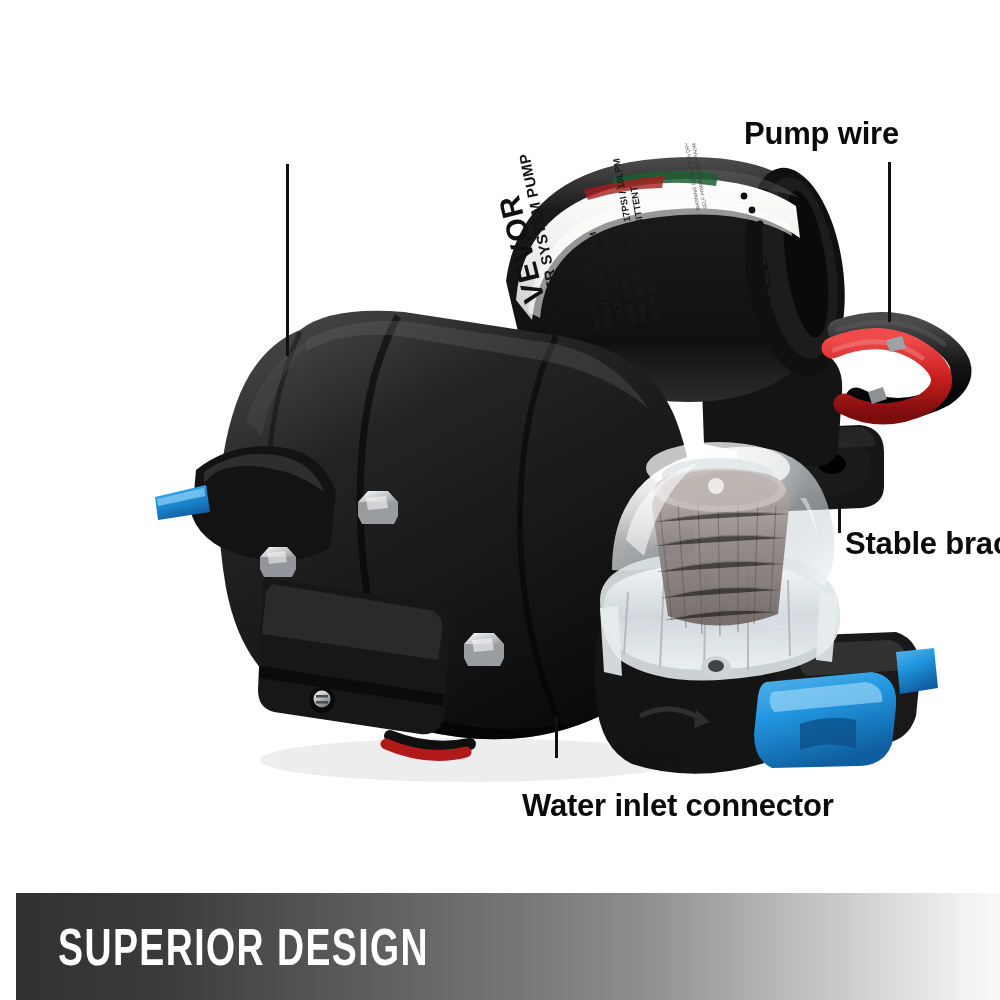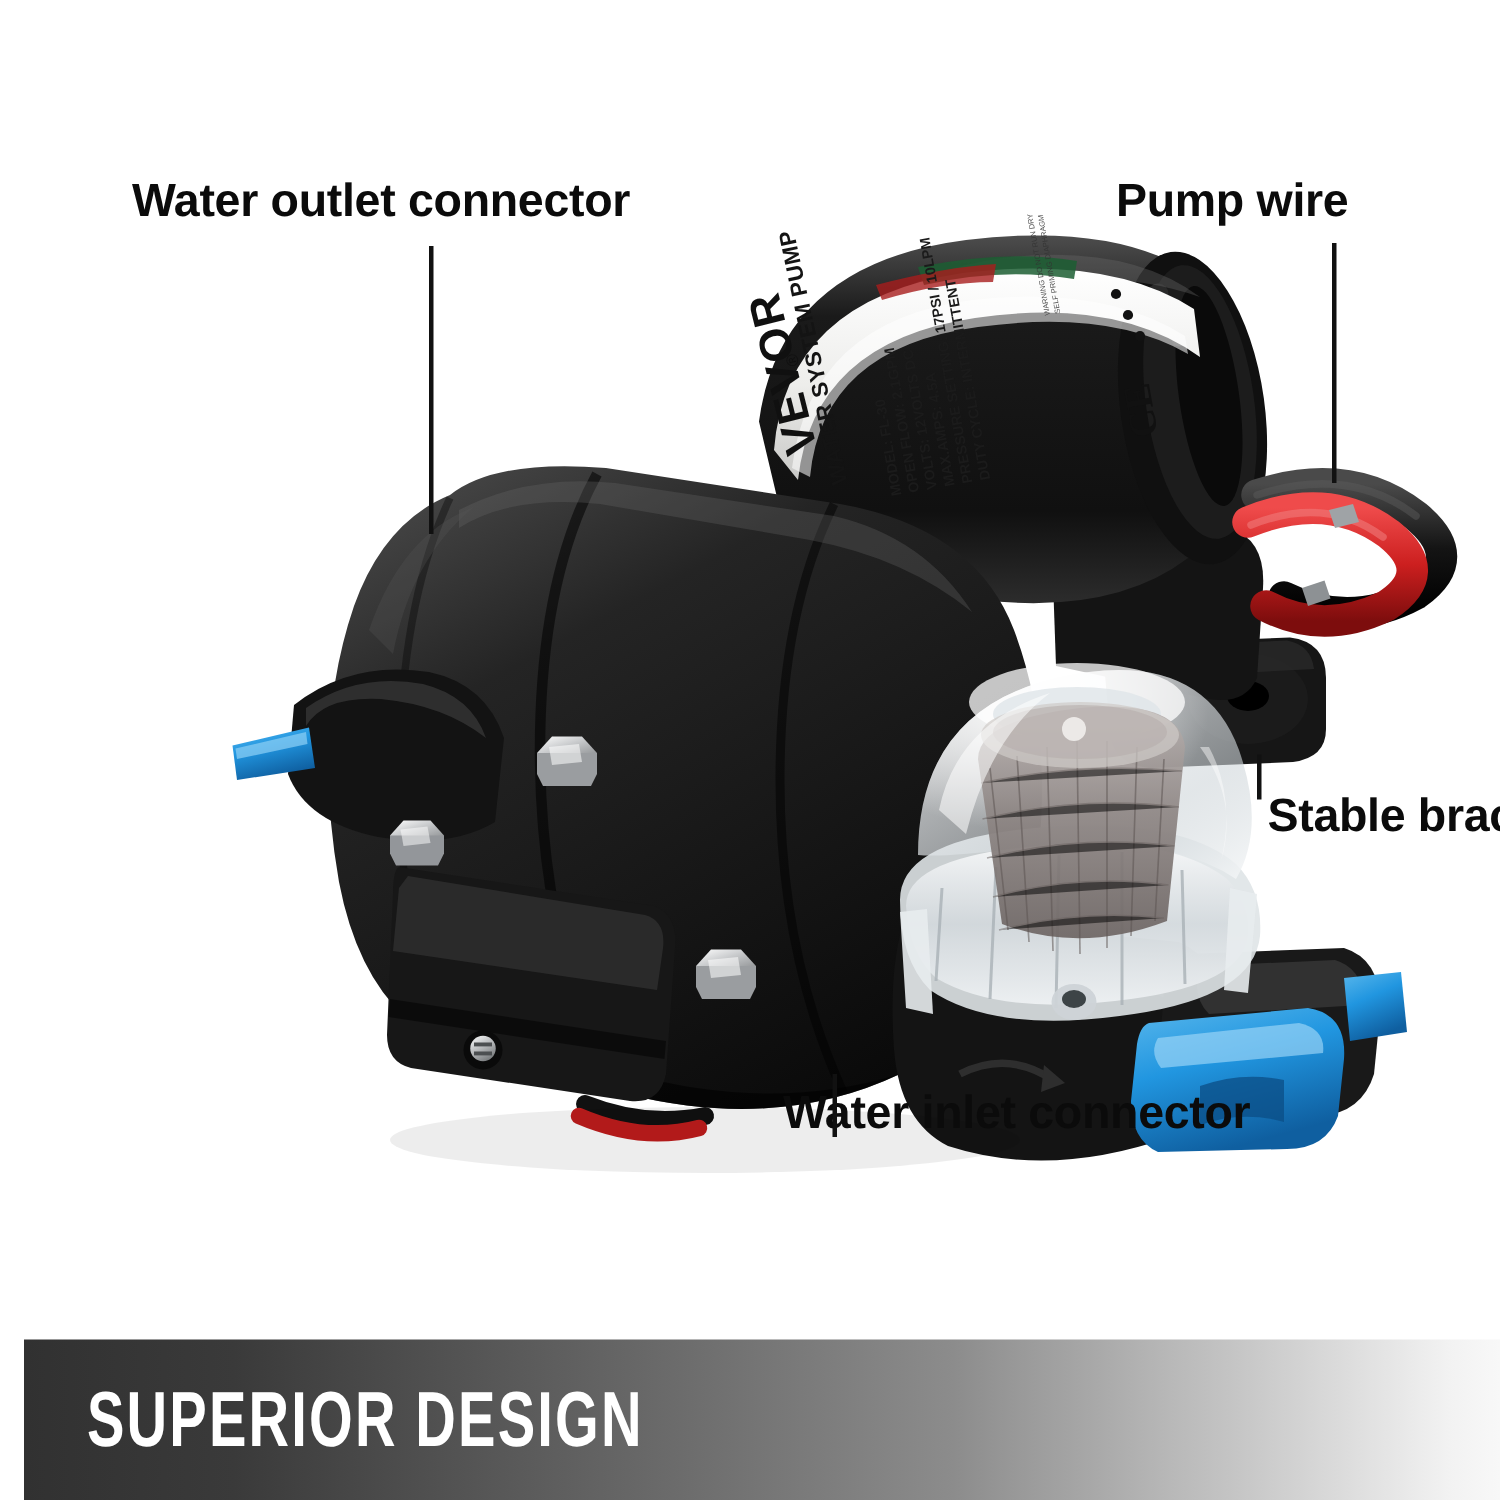--- a/index.html
+++ b/index.html
@@ -28,21 +28,21 @@
 
   #lbl-outlet{left:88px;top:118px;font-size:31px;}
   #lead-outlet{left:286px;top:164px;height:192px;}
 
   #lbl-wire{left:744px;top:118px;font-size:31px;}
   #lead-wire{left:888px;top:162px;height:160px;}
 
   #lbl-bracket{left:845px;top:528px;font-size:31px;z-index:40;}
   #lead-bracket{left:838px;top:503px;height:30px;z-index:40;}
 
-  #lbl-inlet{left:522px;top:726px;font-size:31px;z-index:40;}
+  #lbl-inlet{left:522px;top:790px;font-size:31px;z-index:40;}
   #lead-inlet{left:555px;top:716px;height:42px;z-index:40;}
 
   
   #banner{
     position:absolute;left:16px;top:893px;width:1000px;height:107px;
     background:linear-gradient(90deg,#313131 0%,#3a3a3a 14%,#6e6e6e 45%,#8c8c8c 62%,#c9c9c9 82%,#f2f2f2 95%,#fbfbfb 100%);
   }
   #banner-text{
     position:absolute;left:42px;top:24px;
     color:#fff;
@@ -351,21 +351,20 @@
       <path d="M600 608 L618 606 L622 676 L604 672 Z" fill="#e8ecee" opacity="0.9"></path>
       <path d="M820 592 L838 596 L832 662 L816 660 Z" fill="#e8ecee" opacity="0.9"></path>
 
       <ellipse cx="716" cy="668" rx="15" ry="12" fill="#cdd3d7" opacity="0.95"></ellipse>
       <ellipse cx="716" cy="666" rx="8" ry="6" fill="#3d4447"></ellipse>
     </g>
 
     <ellipse cx="470" cy="760" rx="210" ry="22" fill="#000" opacity="0.07"></ellipse>
   </svg>
 
-  <div class="callout" id="lbl-outlet">Water outlet connector</div>
   <div class="leader" id="lead-outlet"></div>
 
   <div class="callout" id="lbl-wire">Pump wire</div>
   <div class="leader" id="lead-wire"></div>
 
   <div class="callout" id="lbl-bracket">Stable bracket</div>
   <div class="leader" id="lead-bracket"></div>
 
   <div class="callout" id="lbl-inlet">Water inlet connector</div>
   <div class="leader" id="lead-inlet"></div>

